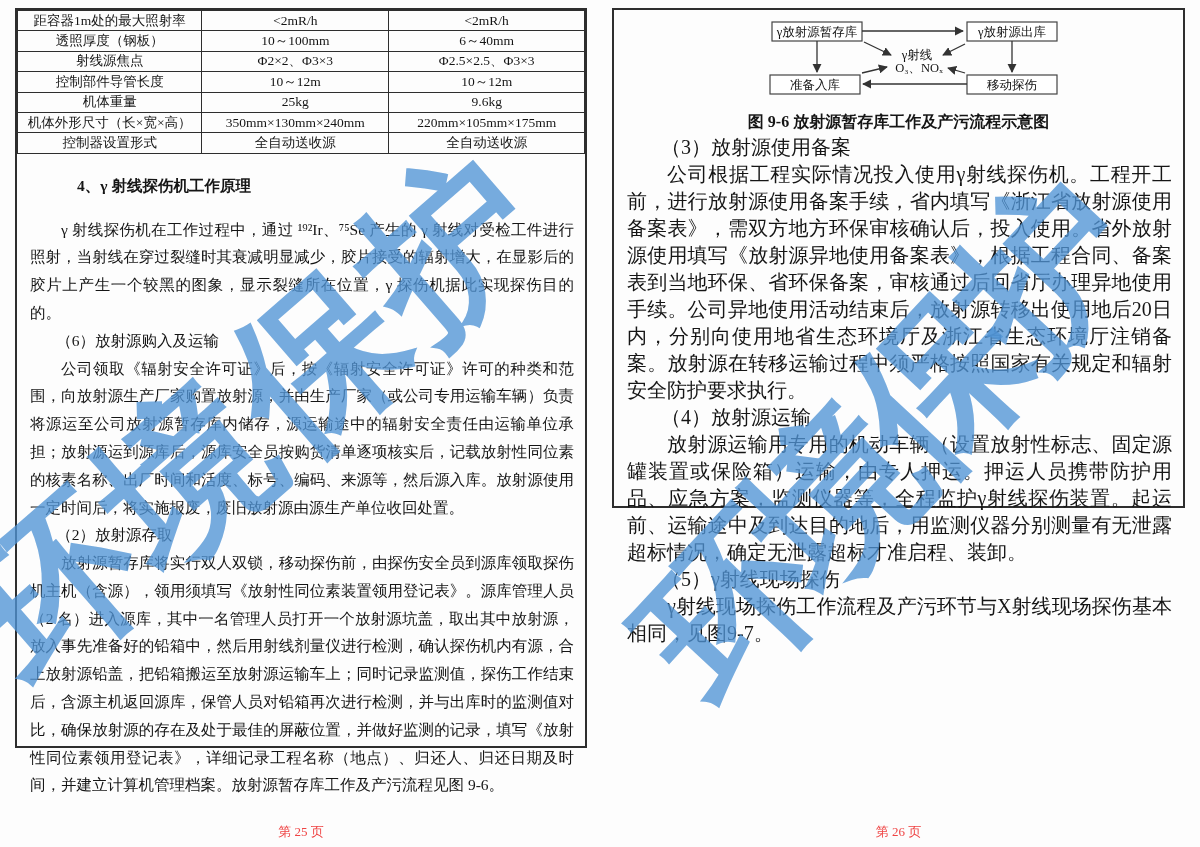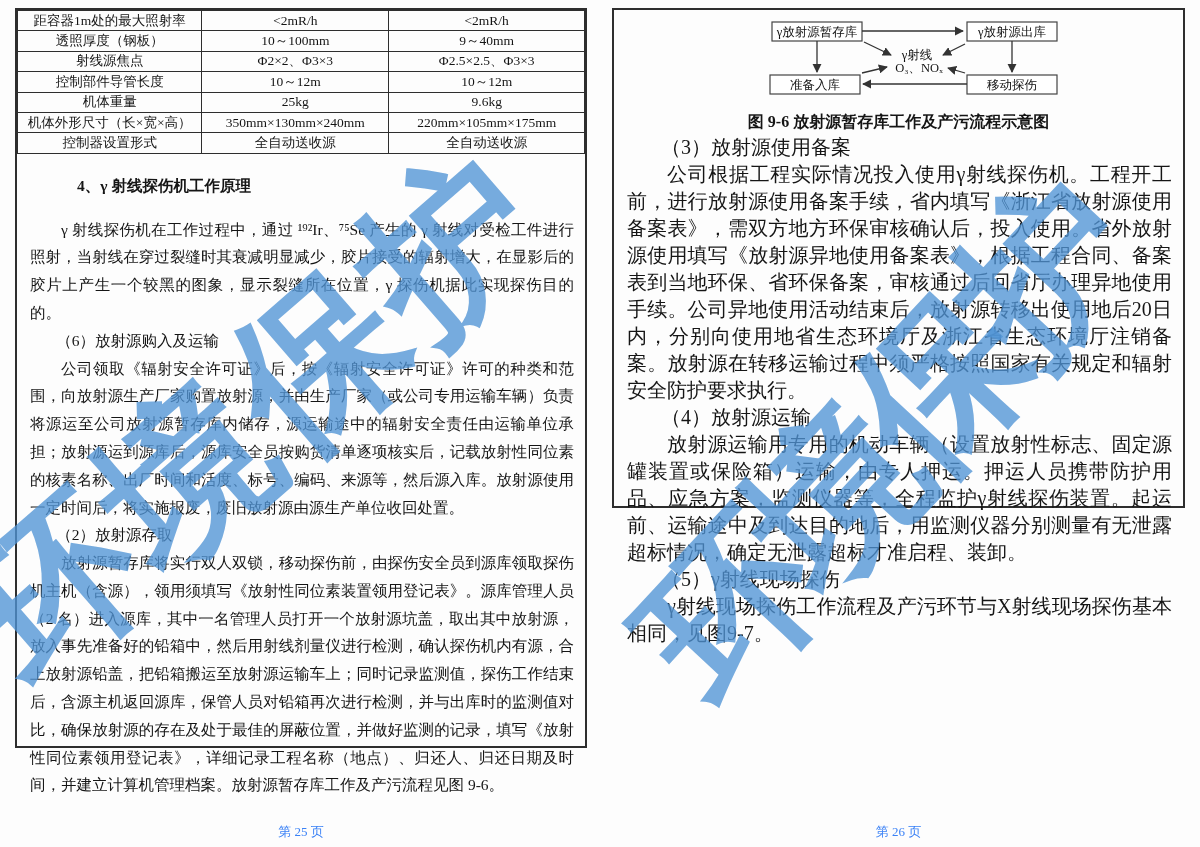--- a/index.html
+++ b/index.html
@@ -32,21 +32,21 @@
 
   
   .figure { position: relative; height: 96px; margin-top: 4px; }
   .figure svg { position: absolute; left: 125px; top: 0; }
   .flow-rect { fill: #ffffff; stroke: #444444; stroke-width: 1.2; }
   .flow-line { stroke: #333333; stroke-width: 1.3; }
   .flow-text { font-size: 12.5px; fill: #111111; font-family: "Liberation Serif", serif; }
   .caption { text-align: center; font-weight: bold; font-size: 16px; height: 24px; line-height: 24px; }
 
   
-  .pagenum { position: absolute; top: 823px; text-align: center; font-size: 13px; color: #3b82f6; }
+  .pagenum { position: absolute; top: 823px; text-align: center; font-size: 13px; color: #ef4444; }
   #pagenum-left  { left: 15px;  width: 572px; }
   #pagenum-right { left: 612px; width: 573px; }
 
   
   .wm {
     position: absolute; z-index: 6; pointer-events: none; white-space: nowrap;
     text-align: center; font-weight: bold;
     font-family: "Liberation Sans", "DejaVu Sans", sans-serif;
     color: rgba(80, 148, 213, 0.78);
   }
@@ -60,21 +60,21 @@
   <table id="spec-table">
     <tbody>
       <tr>
         <td>距容器1m处的最大照射率</td>
         <td>&lt;2mR/h</td>
         <td>&lt;2mR/h</td>
       </tr>
       <tr>
         <td>透照厚度（钢板）</td>
         <td>10～100mm</td>
-        <td>9～40mm</td>
+        <td>6～40mm</td>
       </tr>
       <tr>
         <td>射线源焦点</td>
         <td>Φ2×2、Φ3×3</td>
         <td>Φ2.5×2.5、Φ3×3</td>
       </tr>
       <tr>
         <td>控制部件导管长度</td>
         <td>10～12m</td>
         <td>10～12m</td>

